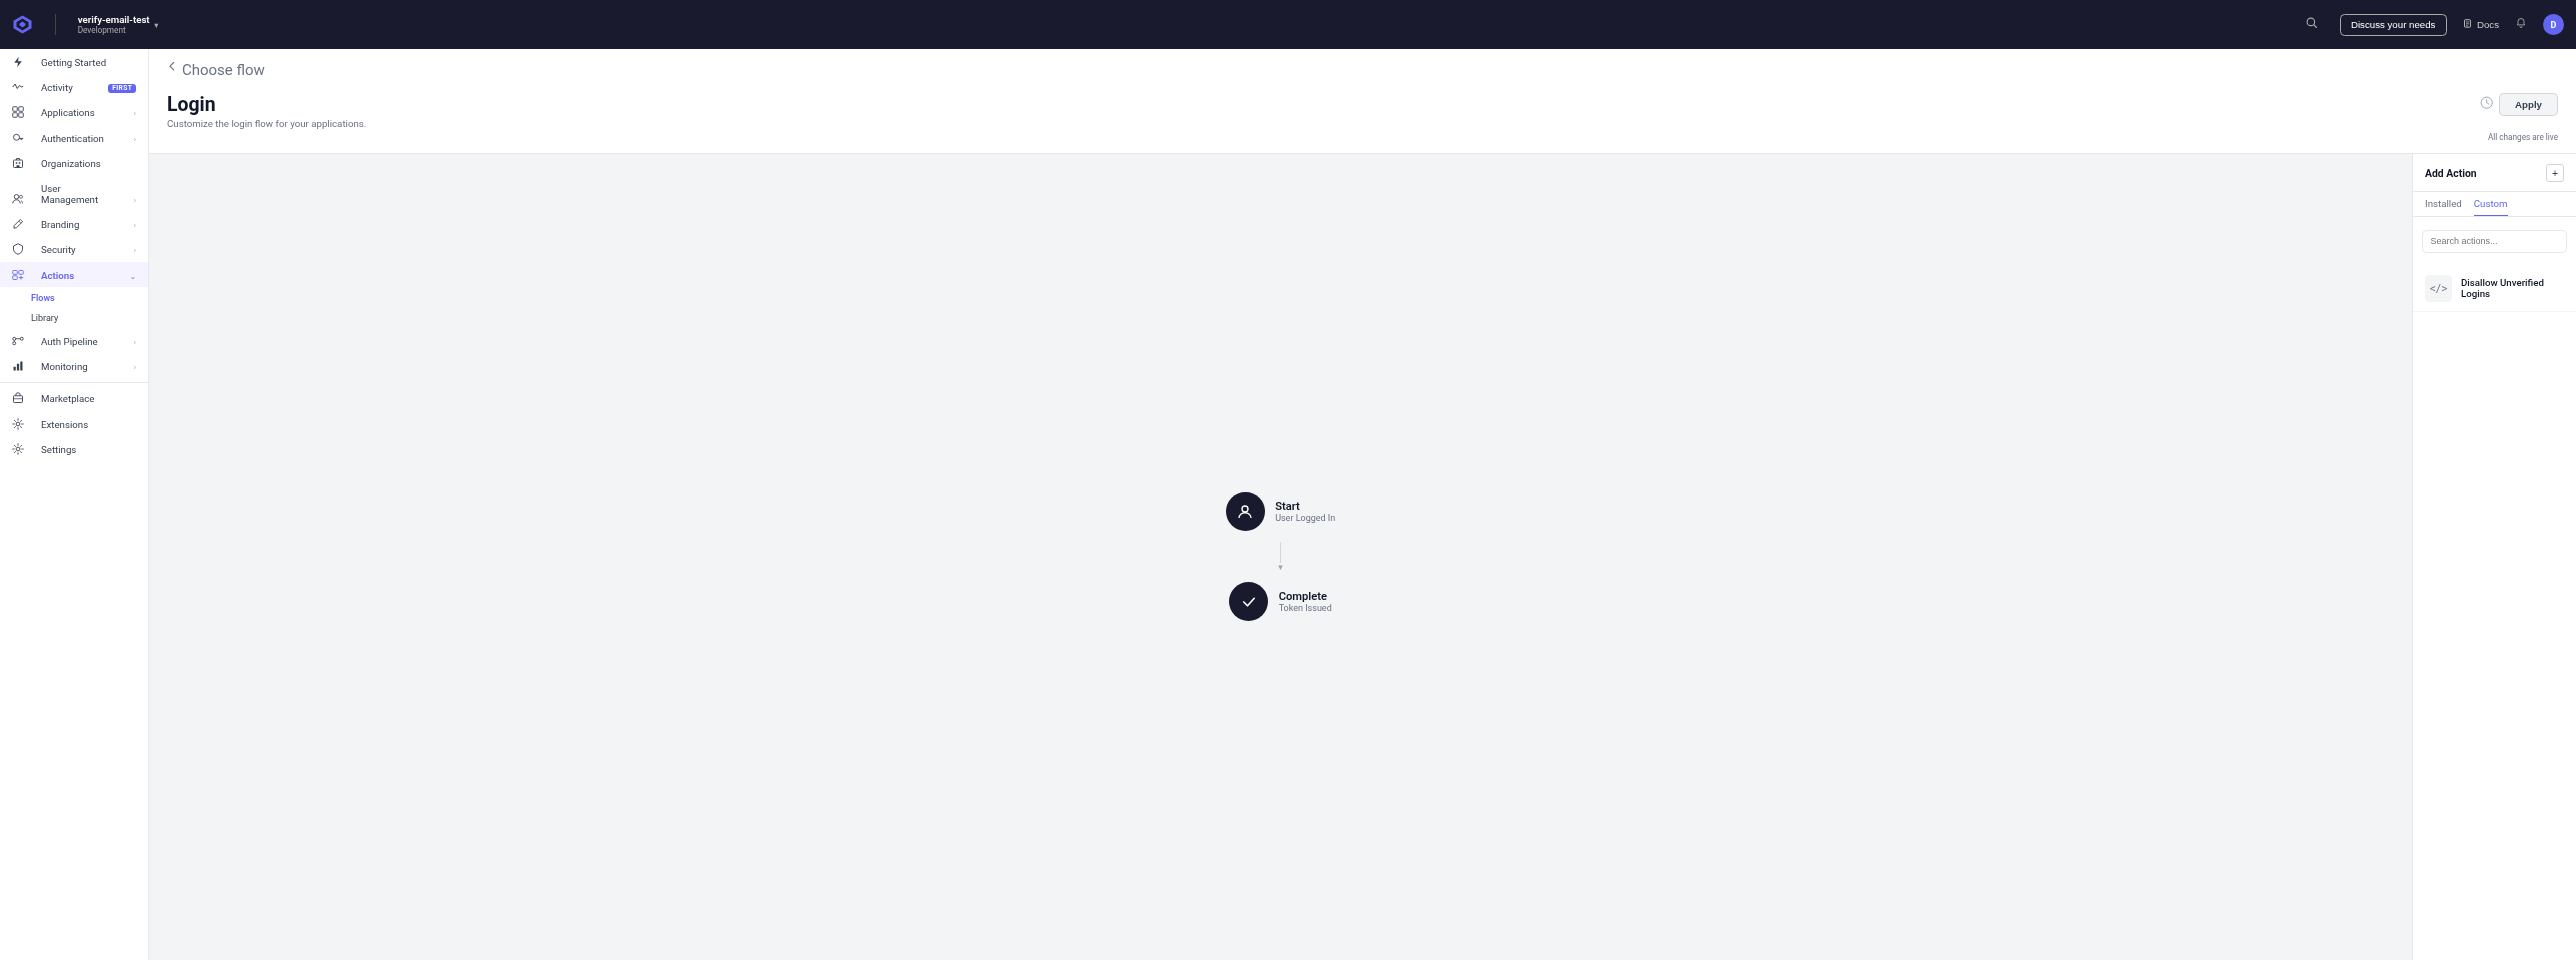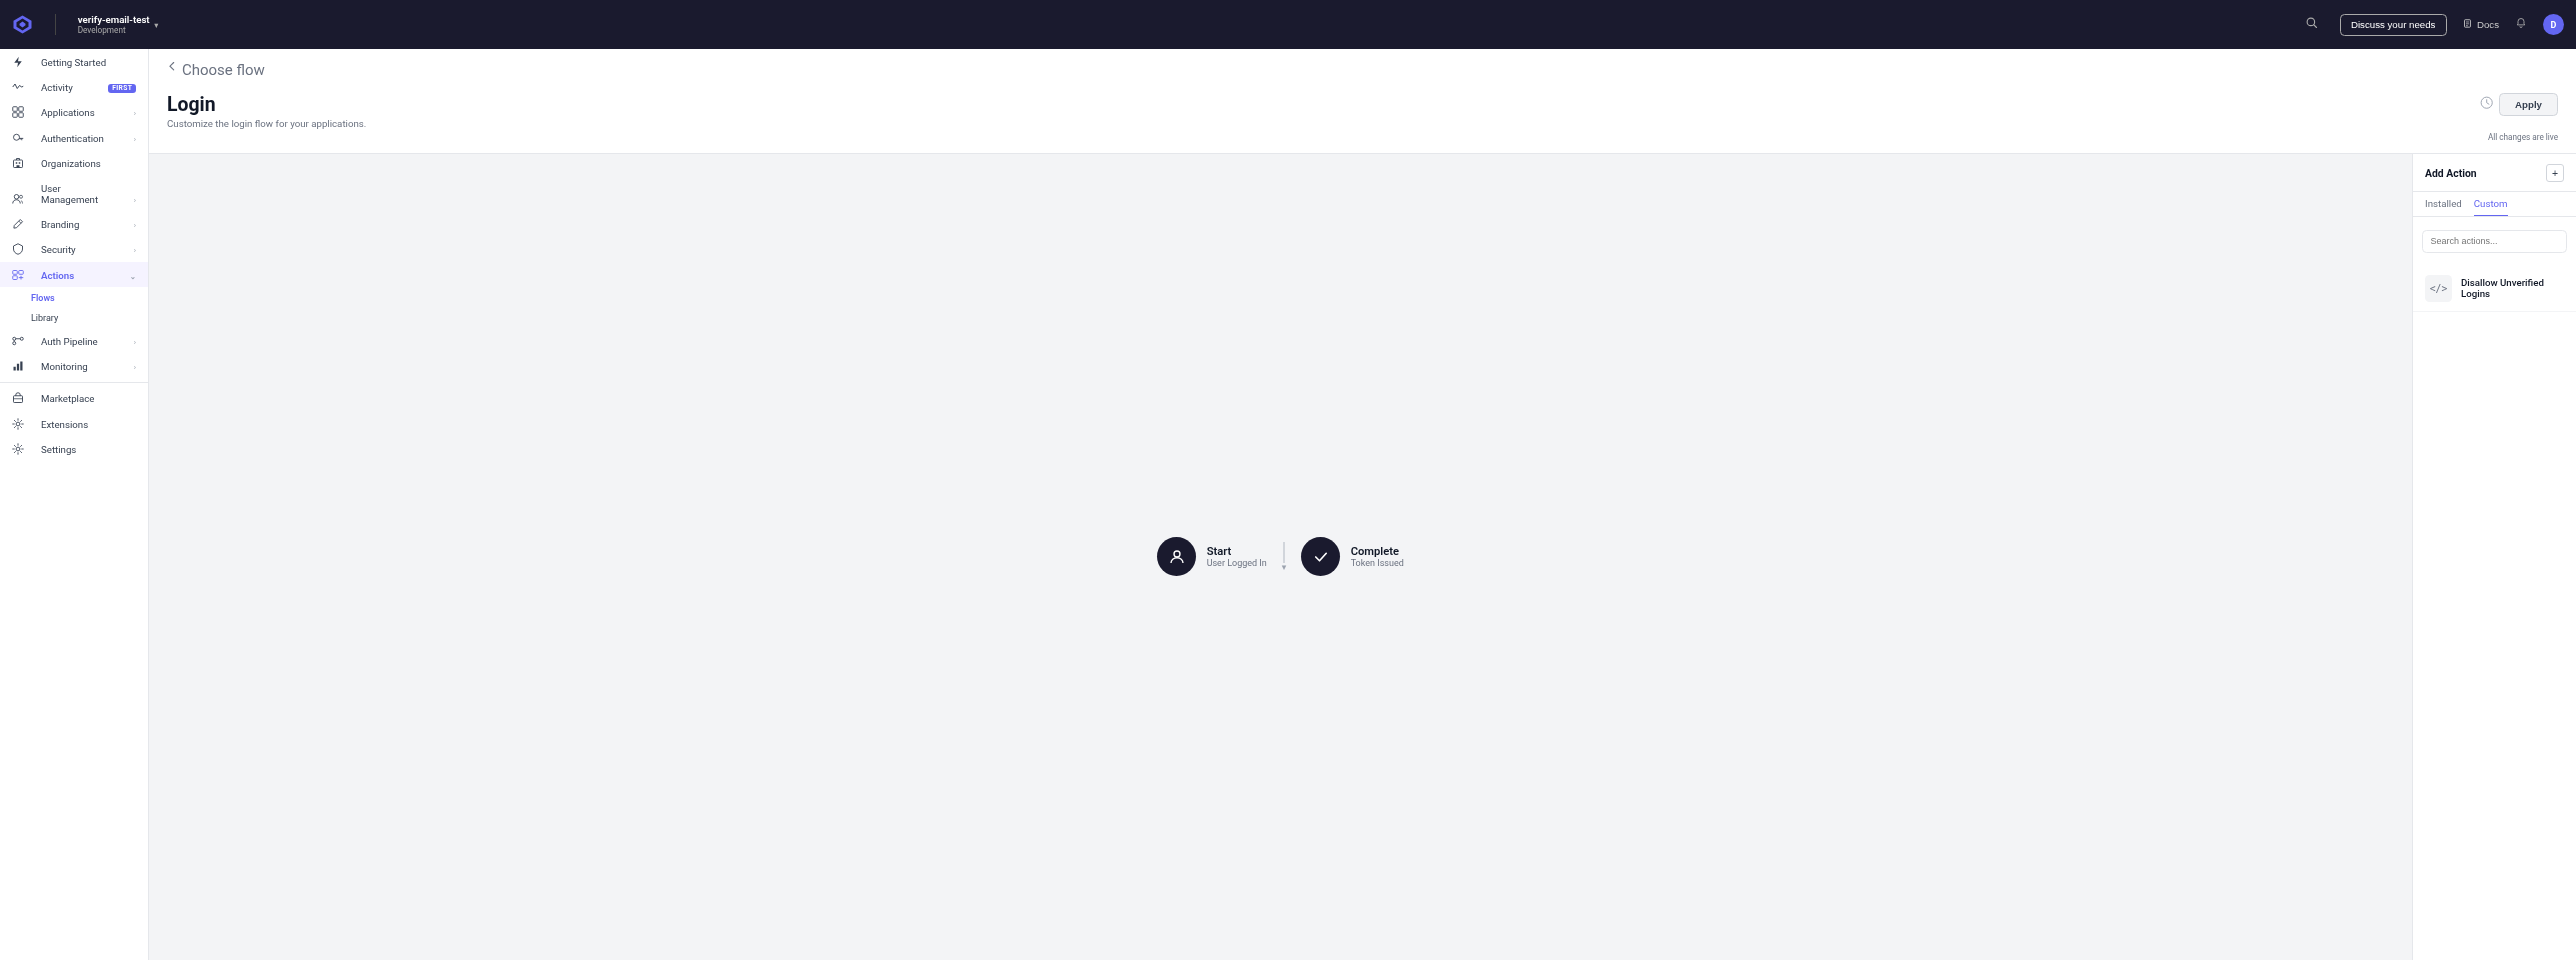--- a/index.html
+++ b/index.html
@@ -84,21 +84,21 @@
 
     
     .flow-canvas {
       flex: 1; display: flex; overflow: hidden;
     }
     .canvas-area {
       flex: 1; background: #f3f4f6; display: flex; align-items: center;
       justify-content: center; position: relative; overflow: auto;
     }
     .flow-nodes {
-      display: flex; flex-direction: row; align-items: center; gap: 0;
+      display: flex; flex-direction: column; align-items: center; gap: 0;
     }
     .flow-node {
       display: flex; align-items: center; gap: 10.4px; padding: 10.4px 15px;
       cursor: default;
     }
     .node-circle {
       width: 39px; height: 39px; border-radius: 50%; background: #1a1a2e;
       display: flex; align-items: center; justify-content: center; flex-shrink: 0;
     }
     .node-circle svg { width: 18px; height: 18px; color: #fff; }

